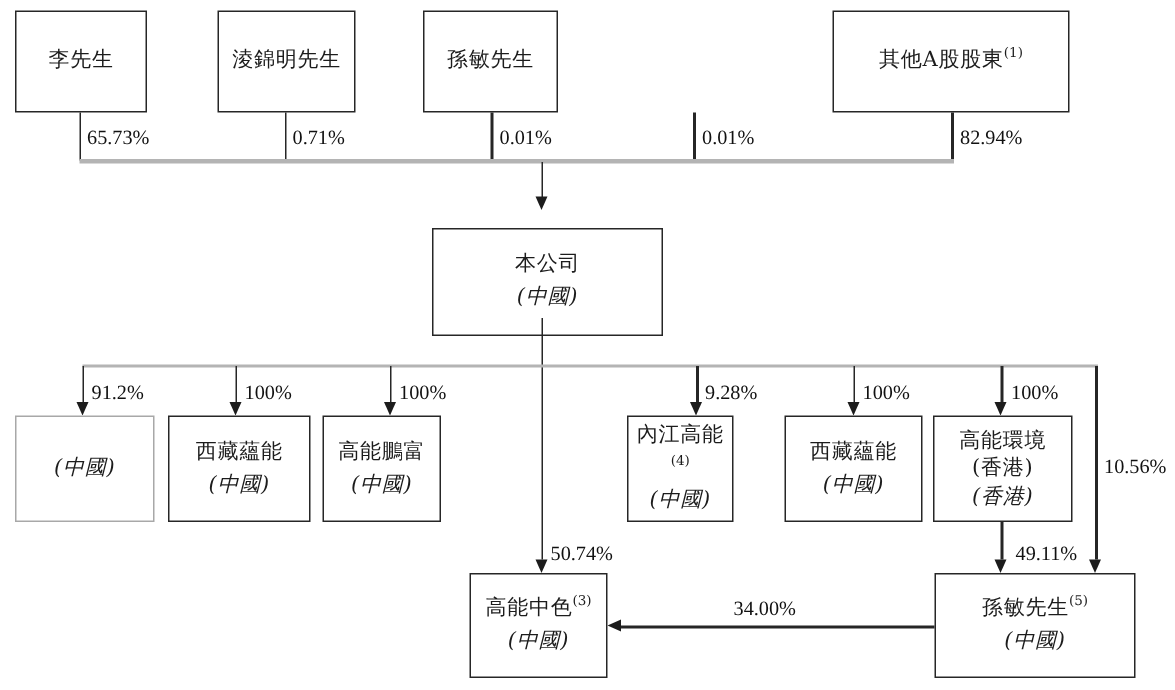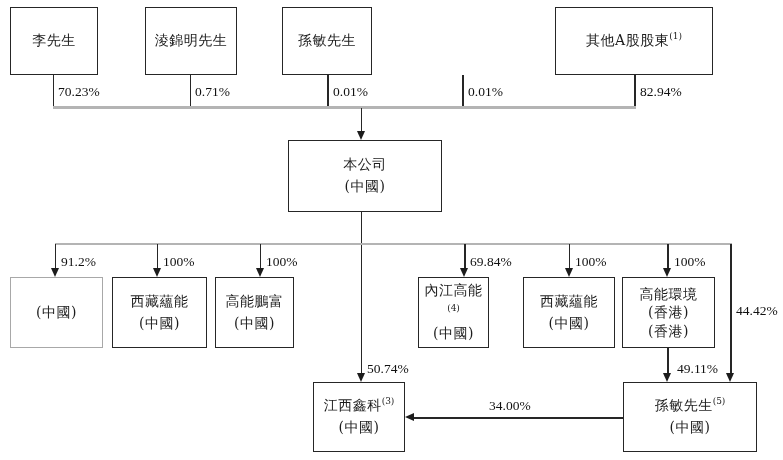--- a/index.html
+++ b/index.html
@@ -8,21 +8,21 @@
     font-family:"DejaVu Serif","Liberation Serif",serif;color:#1c1c1c;
   }
   .box{
     position:absolute;background:#ffffff;border:1.4px solid #262626;
     display:flex;flex-direction:column;align-items:center;justify-content:center;
     text-align:center;font-size:14px;line-height:1.55;letter-spacing:0.5px;
     box-sizing:border-box;
   }
   .box.muted{border-color:#a8a8a8;}
   .box.tight{line-height:1.32;}
-  .loc{}
+  .loc{font-style:italic;}
   .sup{font-size:9px;vertical-align:6px;letter-spacing:0;}
   .v{position:absolute;width:1.5px;background:#262626;}
   .h{position:absolute;height:1.5px;background:#262626;}
   .bus{position:absolute;height:2.5px;background:#b4b4b4;}
   .ad{position:absolute;width:0;height:0;
       border-left:4.5px solid transparent;border-right:4.5px solid transparent;
       border-top:9px solid #1c1c1c;}
   .al{position:absolute;width:0;height:0;
       border-top:4.5px solid transparent;border-bottom:4.5px solid transparent;
       border-right:9px solid #1c1c1c;}
@@ -48,32 +48,32 @@
   <div class="box" style="left:555px;top:7px;width:158px;height:68px">
     <div><span>其他A股股東</span><span class="sup">(1)</span></div>
   </div>
 
   <div class="v" style="left:52.5px;top:75px;height:32px"></div>
   <div class="v" style="left:189.5px;top:75px;height:32px"></div>
   <div class="v" style="left:327px;top:75px;height:32px"></div>
   <div class="v" style="left:462px;top:75px;height:32px"></div>
   <div class="v" style="left:634px;top:75px;height:32px"></div>
 
-  <div class="pct" style="left:58px;top:84px">70.23%</div>
+  <div class="pct" style="left:58px;top:84px">65.73%</div>
   <div class="pct" style="left:195px;top:84px">0.71%</div>
   <div class="pct" style="left:333px;top:84px">0.01%</div>
   <div class="pct" style="left:468px;top:84px">0.01%</div>
   <div class="pct" style="left:640px;top:84px">82.94%</div>
 
   <div class="bus" style="left:52.5px;top:106px;width:583px"></div>
 
   <div class="v" style="left:360.5px;top:108px;height:24px"></div>
   <div class="ad" style="left:356.7px;top:131px"></div>
 
-  <div class="box" style="left:288px;top:140px;width:154px;height:72px">
+  <div class="box" style="left:288px;top:152px;width:154px;height:72px">
     <div>本公司</div>
     <div class="loc">(中國)</div>
   </div>
 
   <div class="v" style="left:360.5px;top:212px;height:161px"></div>
   <div class="ad" style="left:356.7px;top:373px"></div>
 
   <div class="bus" style="left:55px;top:242.5px;width:677px"></div>
 
   <div class="v" style="left:54.5px;top:244px;height:25px"></div>
@@ -84,26 +84,26 @@
   <div class="ad" style="left:255.7px;top:268px"></div>
   <div class="v" style="left:464px;top:244px;height:25px"></div>
   <div class="ad" style="left:460.2px;top:268px"></div>
   <div class="v" style="left:568.5px;top:244px;height:25px"></div>
   <div class="ad" style="left:564.7px;top:268px"></div>
   <div class="v" style="left:667px;top:244px;height:25px"></div>
   <div class="ad" style="left:663.2px;top:268px"></div>
 
   <div class="v" style="left:730px;top:244px;height:129px"></div>
   <div class="ad" style="left:726.2px;top:373px"></div>
-  <div class="pct" style="left:736px;top:303px">44.42%</div>
+  <div class="pct" style="left:736px;top:303px">10.56%</div>
 
   <div class="pct" style="left:61px;top:254px">91.2%</div>
   <div class="pct" style="left:163px;top:254px">100%</div>
   <div class="pct" style="left:266px;top:254px">100%</div>
-  <div class="pct" style="left:470px;top:254px">69.84%</div>
+  <div class="pct" style="left:470px;top:254px">9.28%</div>
   <div class="pct" style="left:575px;top:254px">100%</div>
   <div class="pct" style="left:674px;top:254px">100%</div>
 
   <div class="box muted" style="left:10px;top:277px;width:93px;height:71px">
     <div class="loc">(中國)</div>
   </div>
   <div class="box" style="left:112px;top:277px;width:95px;height:71px">
     <div>西藏蘊能</div>
     <div class="loc">(中國)</div>
   </div>
@@ -125,21 +125,21 @@
     <div class="loc">(香港)</div>
   </div>
 
   <div class="v" style="left:667px;top:348px;height:25px"></div>
   <div class="ad" style="left:663.2px;top:373px"></div>
   <div class="pct" style="left:677px;top:361px">49.11%</div>
 
   <div class="pct" style="left:367px;top:361px">50.74%</div>
 
   <div class="box" style="left:313px;top:382px;width:92px;height:70px">
-    <div><span>江西鑫科</span><span class="sup">(3)</span></div>
+    <div><span>高能中色</span><span class="sup">(3)</span></div>
     <div class="loc">(中國)</div>
   </div>
   <div class="box" style="left:623px;top:382px;width:134px;height:70px">
     <div><span>孫敏先生</span><span class="sup">(5)</span></div>
     <div class="loc">(中國)</div>
   </div>
 
   <div class="h" style="left:414px;top:417px;width:209px"></div>
   <div class="al" style="left:405px;top:413.2px"></div>
   <div class="pct" style="left:489px;top:398px">34.00%</div>

